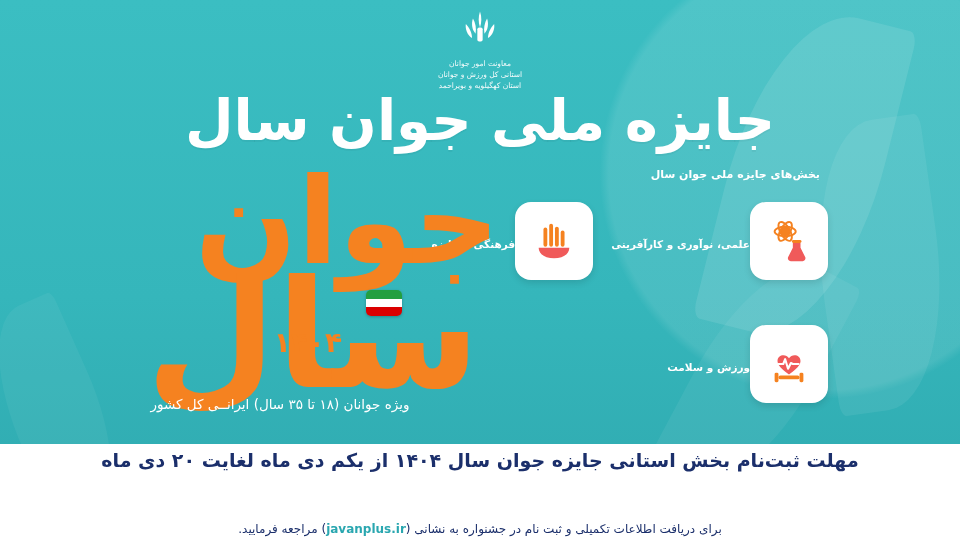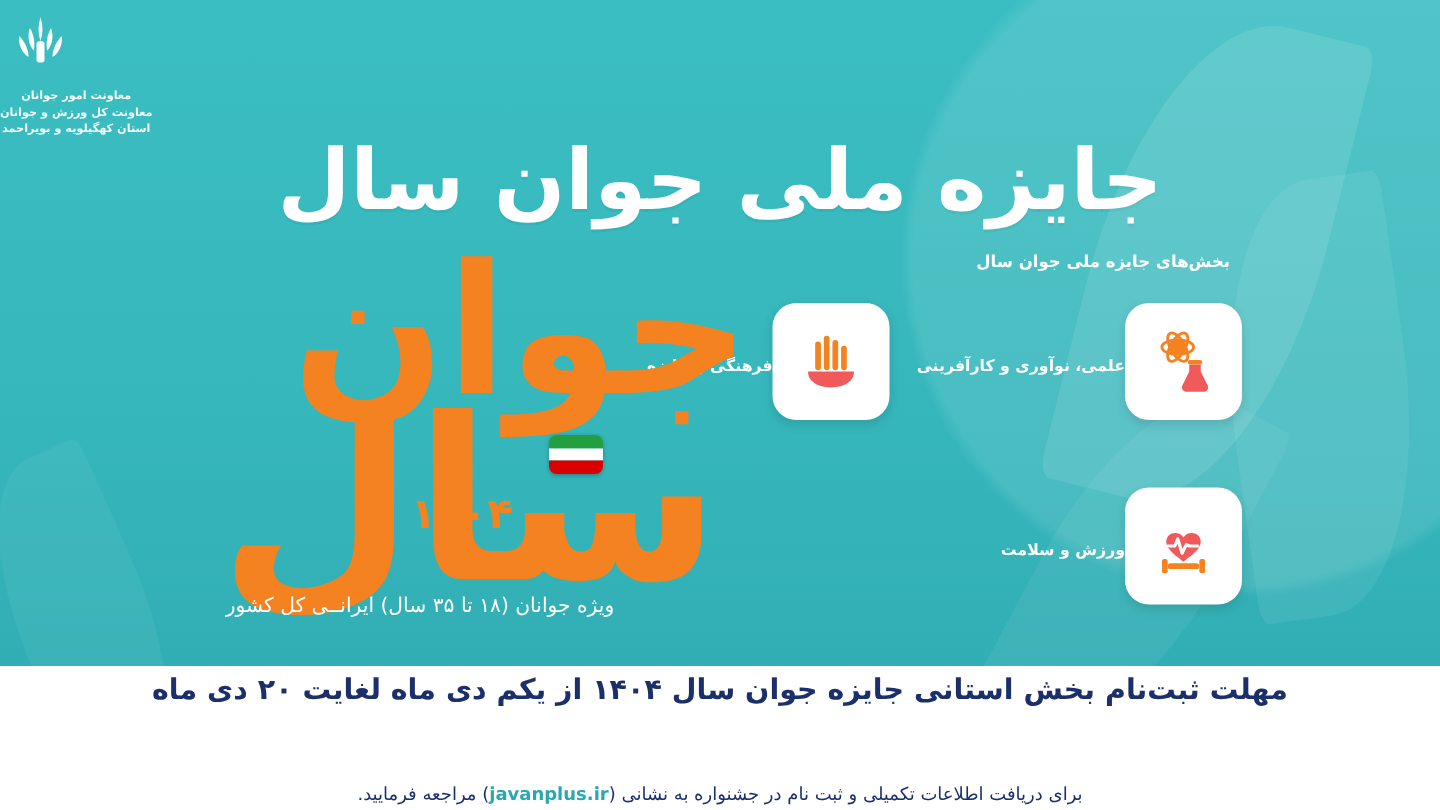--- a/index.html
+++ b/index.html
@@ -16,21 +16,21 @@
     overflow:hidden;
   }
   
   .leaf{position:absolute;background:rgba(255,255,255,0.10);border-radius:60% 5% 60% 5%;}
   .leaf.l1{width:150px;height:330px;right:80px;top:10px;transform:rotate(14deg);}
   .leaf.l2{width:120px;height:290px;right:20px;top:120px;transform:rotate(-8deg);background:rgba(255,255,255,0.07);}
   .leaf.l3{width:110px;height:250px;right:150px;top:250px;transform:rotate(28deg);background:rgba(255,255,255,0.06);}
   .leaf.l4{width:90px;height:220px;left:10px;top:300px;transform:rotate(-24deg);background:rgba(255,255,255,0.05);}
 
   
-  .emblem-wrap{position:absolute;top:8px;left:0;right:0;display:flex;flex-direction:column;align-items:flex-end;font-weight:bold;}
+  .emblem-wrap{position:absolute;top:8px;left:0;right:0;display:flex;flex-direction:column;align-items:center;}
   .emblem{width:54px;height:46px;display:block;}
   .org-lines{margin-top:5px;text-align:center;color:#ffffff;font-size:7.5px;line-height:1.45;letter-spacing:.2px;opacity:.95;}
 
   
   .main-title{
     position:absolute;top:88px;right:0;left:0;
     text-align:center;
     color:#ffffff;
     font-size:56px;font-weight:bold;
     letter-spacing:-1px;
@@ -114,21 +114,21 @@
         <path d="M30 4 c2 6 2 12 0 18 c-2-6-2-12 0-18 z"></path>
         <path d="M22 12 c3 5 4 11 3 17 c-4-4-5-11-3-17 z"></path>
         <path d="M38 12 c2 6 1 13-3 17 c-1-6 0-12 3-17 z"></path>
         <path d="M14 18 c4 4 7 10 7 16 c-5-3-8-10-7-16 z"></path>
         <path d="M46 18 c1 6-2 13-7 16 c0-6 3-12 7-16 z"></path>
         <rect x="27" y="22" width="6" height="16" rx="2"></rect>
       </g>
     </svg>
     <div class="org-lines">
       <div>معاونت امور جوانان</div>
-      <div>معاونت کل ورزش و جوانان</div>
+      <div>استانی کل ورزش و جوانان</div>
       <div>استان کهگیلویه و بویراحمد</div>
     </div>
   </div>
 
   <div class="main-title">جایزه ملی جوان سال</div>
 
   <div class="sections-caption">بخش‌های جایزه ملی جوان سال</div>
 
   <div class="icon-grid">
 

